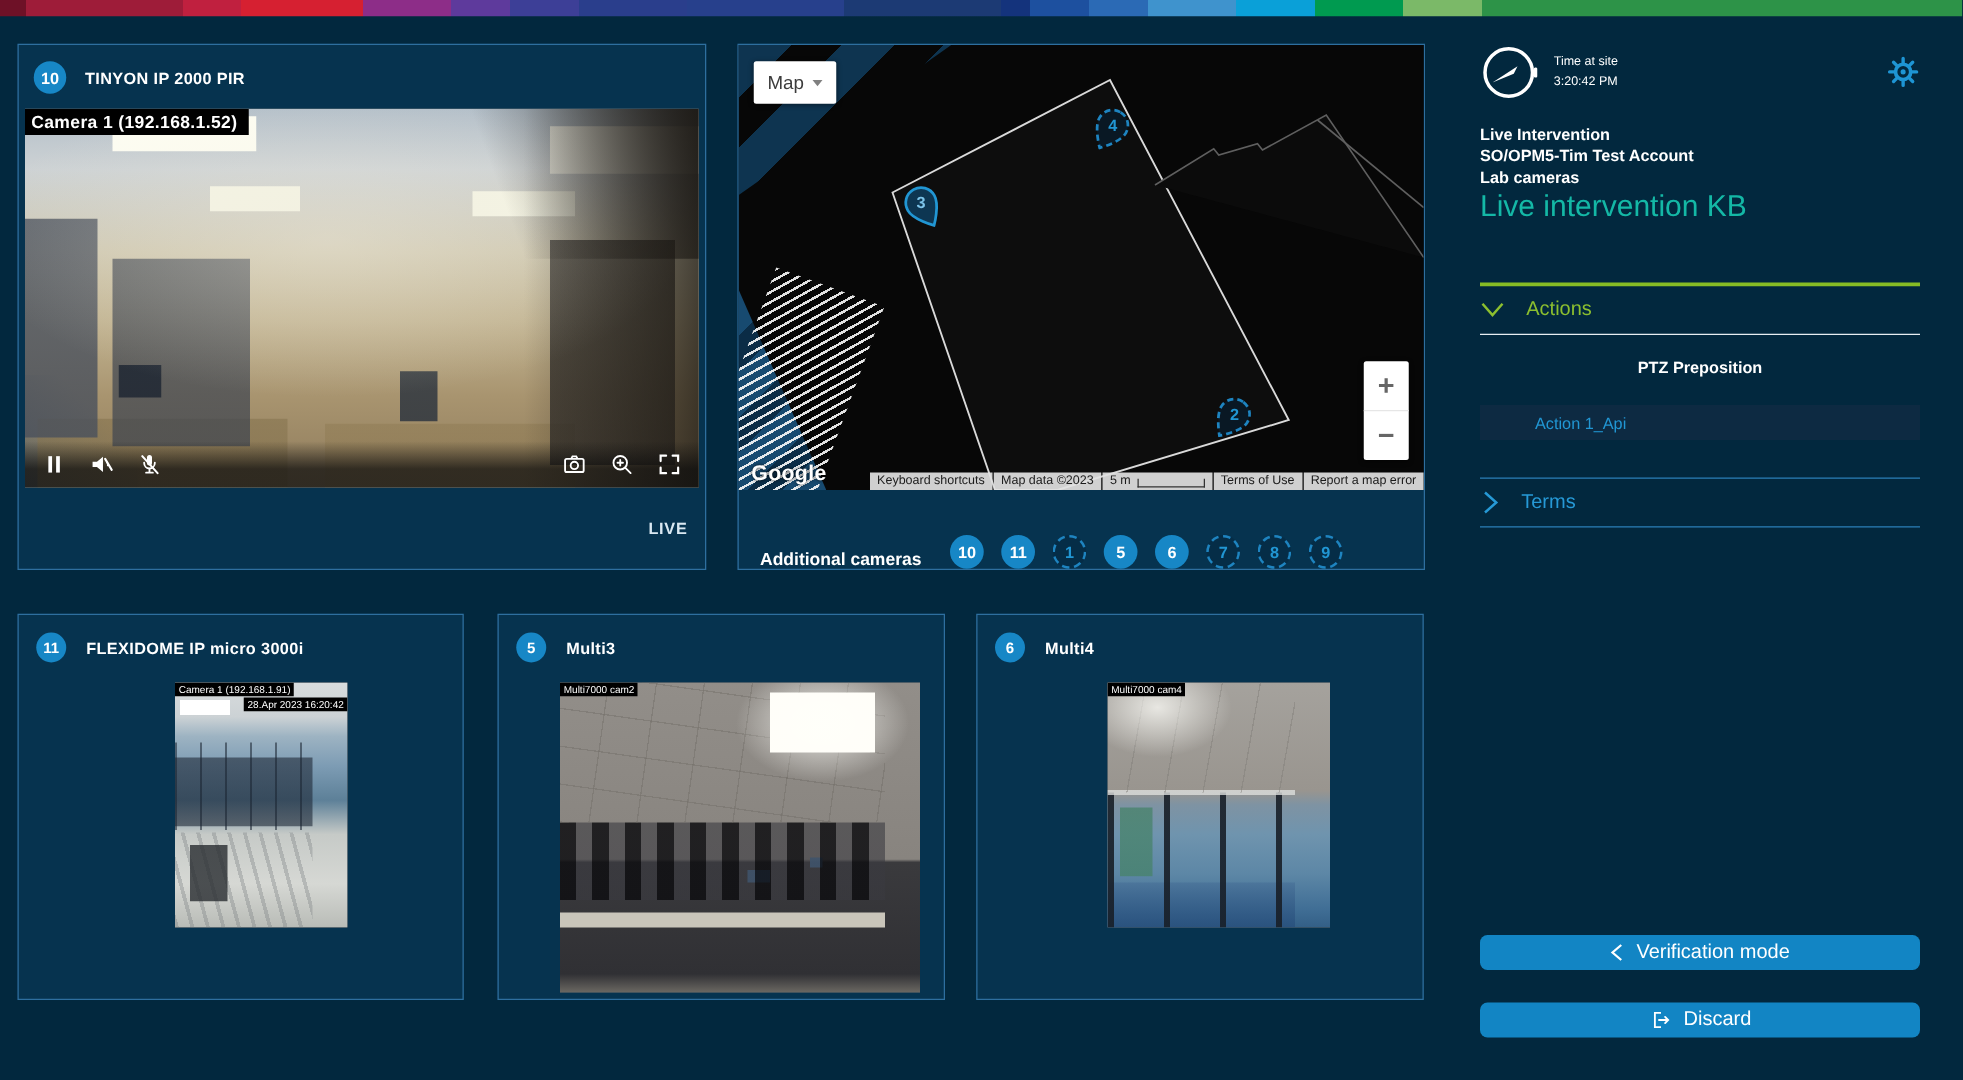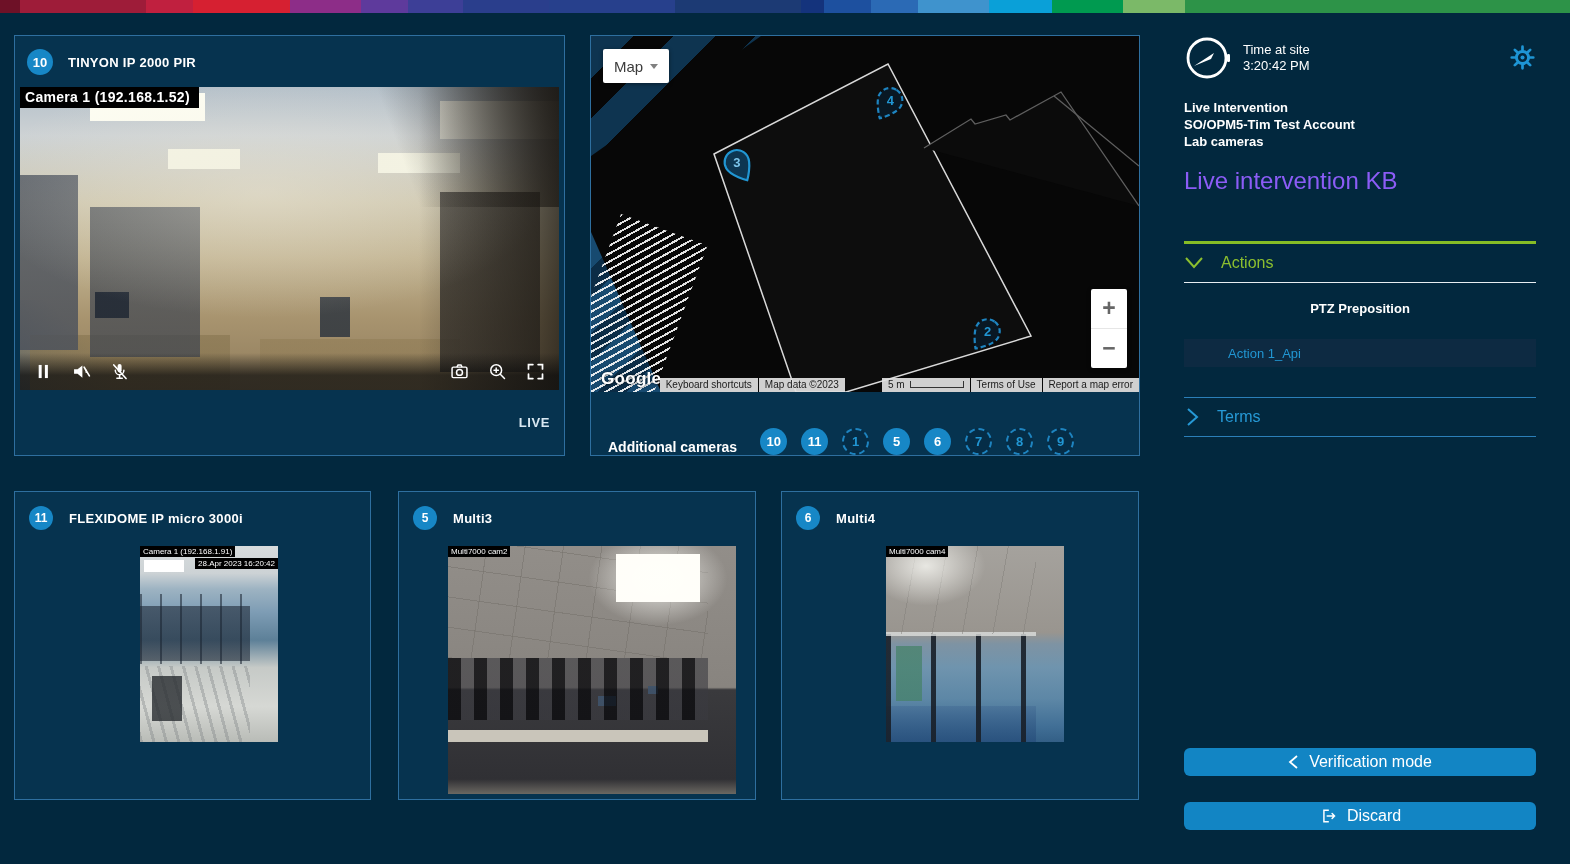--- a/index.html
+++ b/index.html
@@ -67,39 +67,39 @@
   .zoomctl{position:absolute;right:12px;top:253px;width:36px;height:79px;background:#fff;border-radius:2px;
     display:flex;flex-direction:column;box-shadow:0 1px 4px rgba(0,0,0,.45);}
   .zoombtn{flex:1;display:flex;align-items:center;justify-content:center;color:#666;font-size:23px;
     font-weight:bold;cursor:pointer;user-select:none;}
   .zoombtn:first-child{border-bottom:1px solid #e6e6e6;}
   .google-logo{position:absolute;left:10px;bottom:3px;color:#fff;font-size:17px;font-weight:bold;
     letter-spacing:.3px;text-shadow:0 0 3px rgba(0,0,0,.9);cursor:pointer;}
   .attrib{position:absolute;right:0;bottom:0;display:flex;align-items:stretch;gap:1px;font-size:10px;color:#1b1b1b;}
   .attr-item{background:rgba(226,226,226,.92);padding:1px 6px 2px 6px;white-space:nowrap;}
   .attr-link{cursor:pointer;}
-  .scale-box{display:flex;align-items:center;gap:5px;margin-left:36px;}
+  .scale-box{display:flex;align-items:flex-end;gap:5px;}
   .scale-bar{width:52px;height:6px;border:1px solid #333;border-top:none;}
   .pin{position:absolute;width:28px;height:36px;cursor:pointer;}
   .pin svg path{fill:rgba(13,58,88,.92);stroke:#2196D3;stroke-width:2.2;}
   .pin.dashed svg path{fill:rgba(7,35,56,.55);stroke:#1E84C0;stroke-dasharray:5 3.2;}
   .pin-num{position:absolute;left:0;right:0;top:6px;text-align:center;font-size:13px;font-weight:bold;
     color:#7CC4EA;display:block;}
   .pin.dashed .pin-num{color:#2196D3;}
   .addl{position:absolute;left:0;right:0;bottom:0;height:73px;display:flex;align-items:flex-end;
     padding:0 17px;gap:14px;}
   .addl-label{font-size:14px;font-weight:bold;margin-right:9px;}
   .addl .chip{width:27px;height:27px;cursor:pointer;}
   
   #side{position:absolute;left:1184px;top:35px;width:352px;height:795px;}
   .side-top{display:flex;align-items:flex-start;}
-  .time-block{margin-left:13px;font-size:13px;line-height:16px;padding-top:7px;}
+  .time-block{margin-left:13px;font-size:10px;line-height:16px;padding-top:7px;}
   .gear{margin-left:auto;padding-top:9px;cursor:pointer;}
   .ctx{margin-top:18px;font-size:13px;font-weight:bold;line-height:17px;}
-  .side-title{font-size:24px;font-weight:normal;color:#8b5cf6;margin-top:17px;}
+  .side-title{font-size:24px;font-weight:normal;color:#14b8a6;margin-top:2px;}
   .div-green{height:3px;background:#86BC25;margin-top:46px;}
   .sec-row{display:flex;align-items:center;gap:17px;height:38px;font-size:16px;cursor:pointer;}
   .sec-row.actions{color:#8CBF2F;}
   .sec-row.snooze{color:#2699D6;}
   .div-white{height:1px;background:#E8EEF2;}
   .div-blue{height:1px;background:#2B7FB8;}
   .ptz{text-align:center;font-size:13px;font-weight:bold;margin-top:18px;}
   .action-bar{margin-top:23px;height:28px;background:#0D2A42;display:flex;align-items:center;
     padding-left:44px;font-size:13px;color:#2196D3;cursor:pointer;}
   .gap30{height:30px;}

